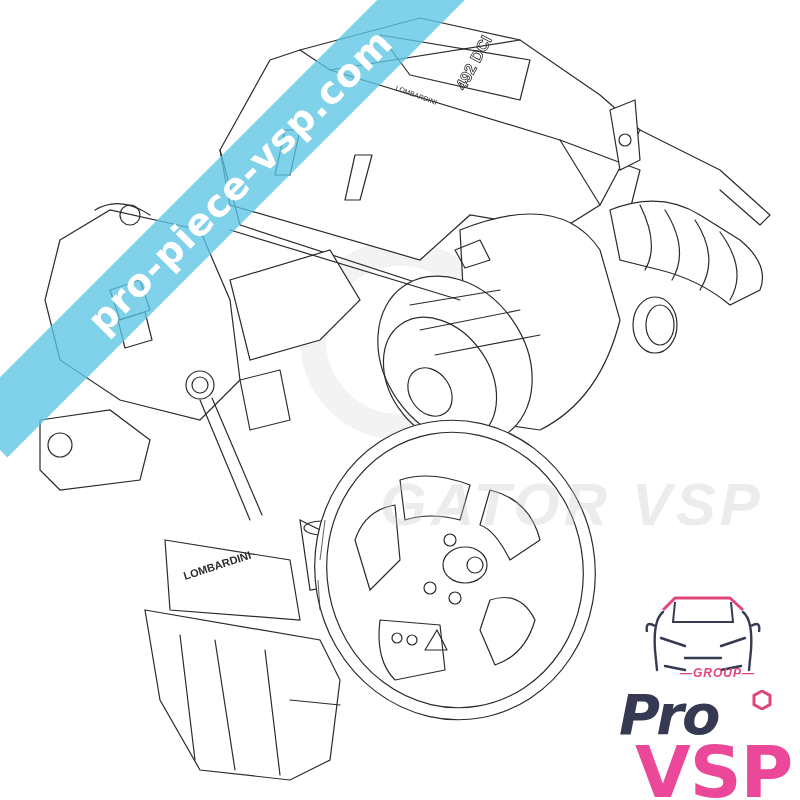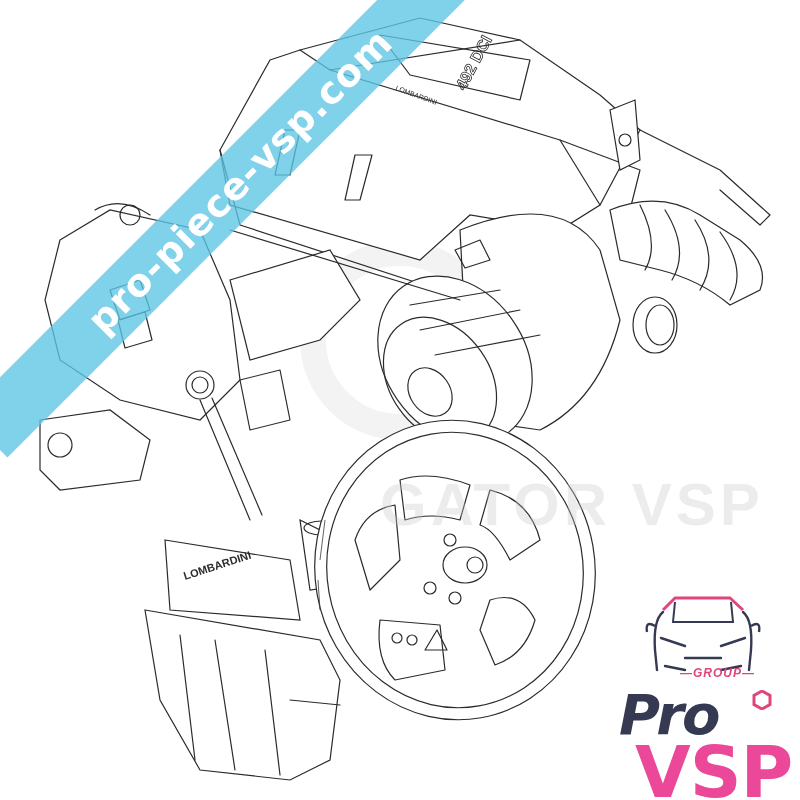--- a/index.html
+++ b/index.html
@@ -2,21 +2,21 @@
 <html><head>
   <meta charset="utf-8">
   <style>
     html, body { margin:0; padding:0; background:#ffffff; }
     body { width:800px; height:800px; position:relative; overflow:hidden; font-family:"Liberation Sans", sans-serif; }
     .canvas { position:absolute; left:0; top:0; width:800px; height:800px; background:#ffffff; }
     svg.engine { position:absolute; left:0; top:0; width:800px; height:800px; }
     .ln { fill:none; stroke:#2b2b2b; stroke-width:1.2; stroke-linejoin:round; stroke-linecap:round; }
     .ln2 { fill:none; stroke:#3a3a3a; stroke-width:0.8; }
     .fillw { fill:#ffffff; stroke:#2b2b2b; stroke-width:1.2; }
-    .wm-ghost { position:absolute; font-family:"Liberation Sans", sans-serif; font-weight:bold; color:rgba(200,200,200,0.35); font-size:60px; letter-spacing:4px; left:380px; top:470px; white-space:nowrap; }
+    .wm-ghost { position:absolute; font-family:"Liberation Sans", sans-serif; font-style:italic; font-weight:bold; color:rgba(200,200,200,0.35); font-size:60px; letter-spacing:4px; left:380px; top:470px; white-space:nowrap; }
     .wm-circle { position:absolute; left:300px; top:240px; width:200px; height:200px; border-radius:50%; border:26px solid rgba(215,215,215,0.30); box-sizing:border-box; }
     .banner { position:absolute; left:-120px; top:150px; width:720px; height:62px; background:rgba(92,196,228,0.78); transform:rotate(-45deg); transform-origin:center; display:flex; align-items:center; justify-content:center; }
     .banner span { color:#ffffff; font-family:"DejaVu Sans", sans-serif; font-size:38px; font-weight:bold; letter-spacing:1px; }
     .logo { position:absolute; left:615px; top:590px; width:170px; height:200px; }
     .logo-group { position:absolute; left:65px; top:76px; color:#e0457d; font-size:12px; font-style:italic; font-weight:bold; letter-spacing:1px; }
     .logo-pro { position:absolute; left:4px; top:92px; color:#353a52; font-family:"DejaVu Sans", sans-serif; font-size:56px; font-weight:bold; font-style:italic; letter-spacing:-2px; }
     .logo-vsp { position:absolute; left:20px; top:140px; color:#ec4899; font-family:"DejaVu Sans", sans-serif; font-size:72px; font-weight:bold; letter-spacing:-1px; }
   </style>
 </head>
 <body>

